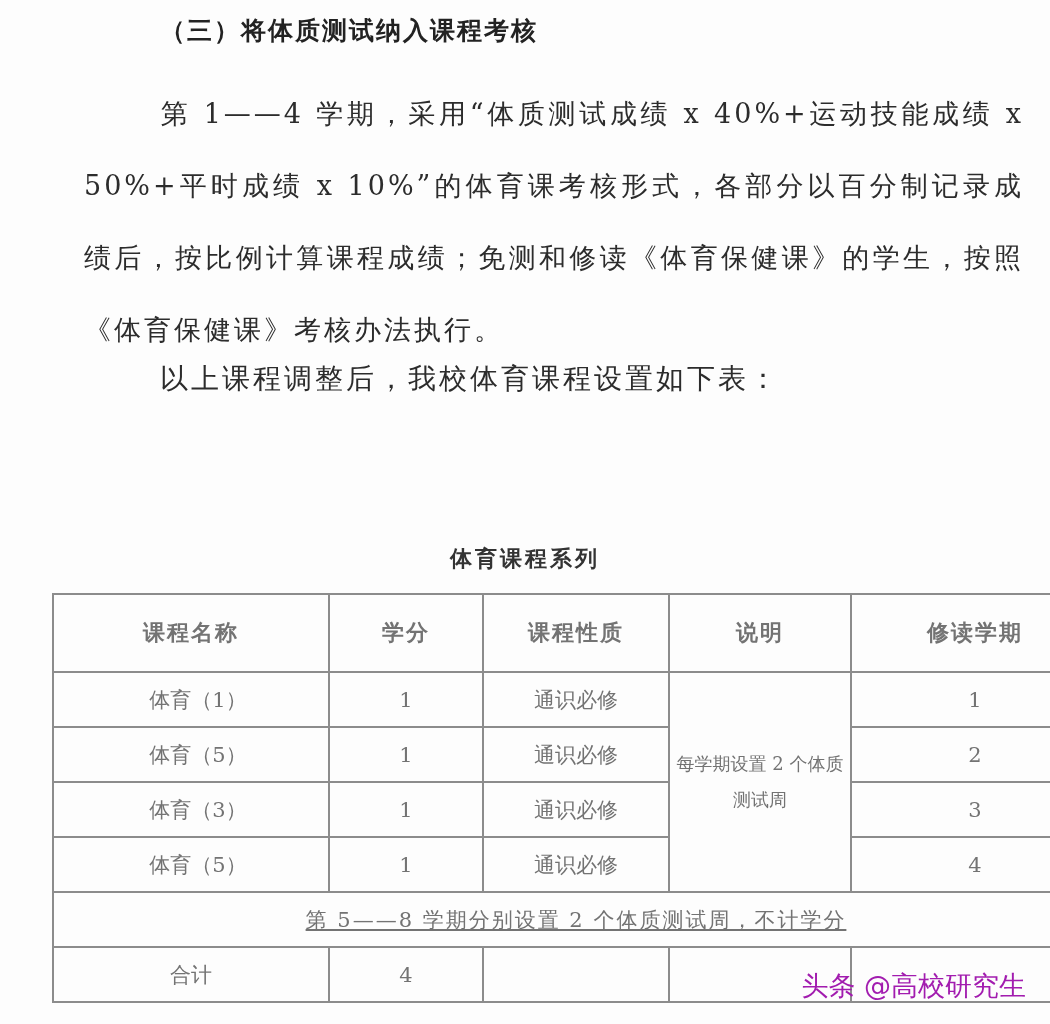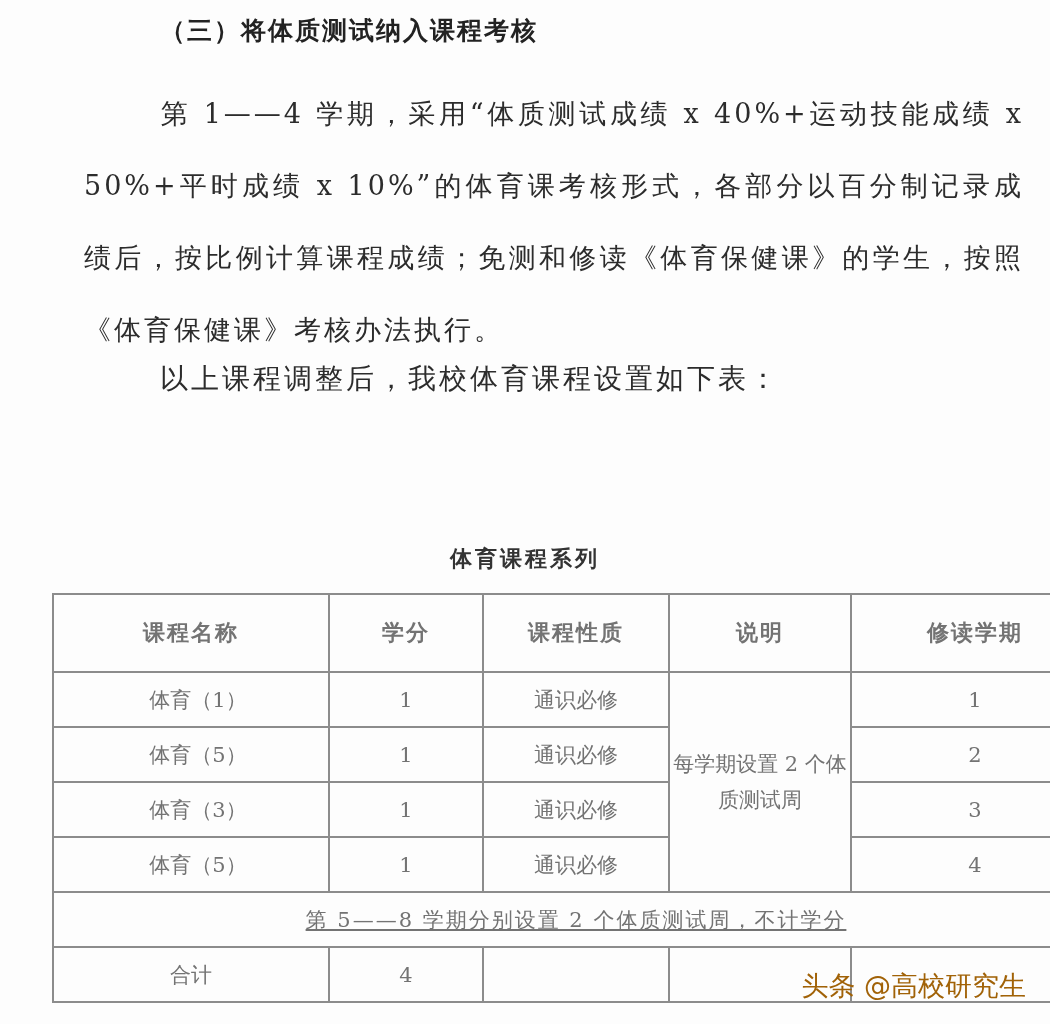--- a/index.html
+++ b/index.html
@@ -22,24 +22,24 @@
     letter-spacing:3px; color:#333;
   }
   table.course {
     position:absolute; left:52px; top:593px; width:1048px; border-collapse:collapse;
     font-size:21px; color:#737373;
   }
   table.course td, table.course th { border:2px solid #8c8c8c; padding:0; }
   table.course th { height:76px; font-weight:bold; font-size:22px; letter-spacing:2px; }
   table.course td { height:53px; text-align:center; }
   td.name { text-align:left; padding-left:14px !important; }
-  td.note { font-size:21px; line-height:36px;margin-left:27px; }
+  td.note { font-size:18px; line-height:36px;margin-left:27px; }
   td.span-note { letter-spacing:2px;text-decoration:underline; }
   .watermark {
-    position:absolute; right:24px; top:968px; font-size:27px; color:#a16207;
+    position:absolute; right:24px; top:968px; font-size:27px; color:#a21caf;
     font-family: "DejaVu Sans", "Liberation Sans", sans-serif;
   }
 </style>
 </head>
 <body>
 
 <div class="heading">（三）将体质测试纳入课程考核</div>
 
 <div class="para"><span class="indent"></span><span>第 1——4 学期，采用“体质测试成绩 x 40%+运动技能成绩 x 50%+平时成绩 x 10%”的体育课考核形式，各部分以百分制记录成绩后，按比例计算课程成绩；免测和修读《体育保健课》的学生，按照《体育保健课》考核办法执行。</span></div>
 

